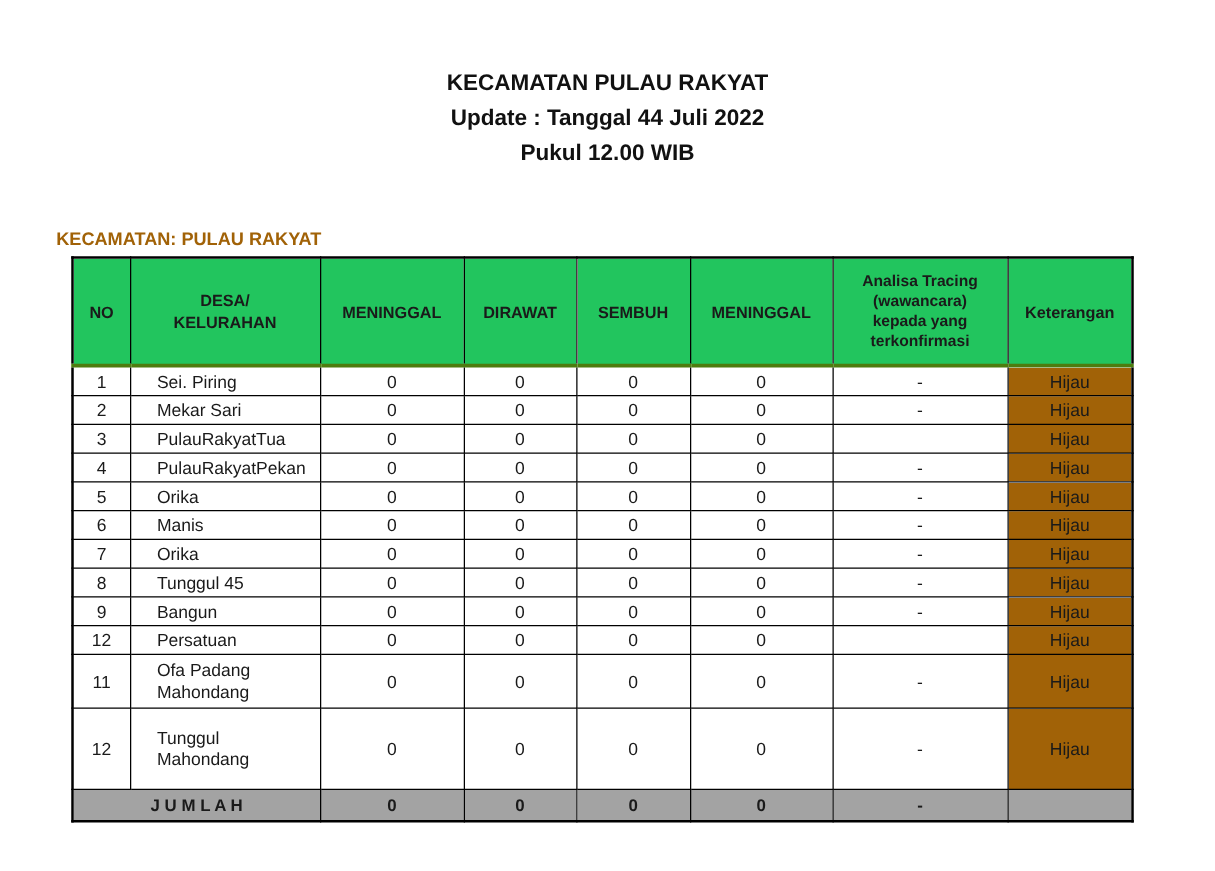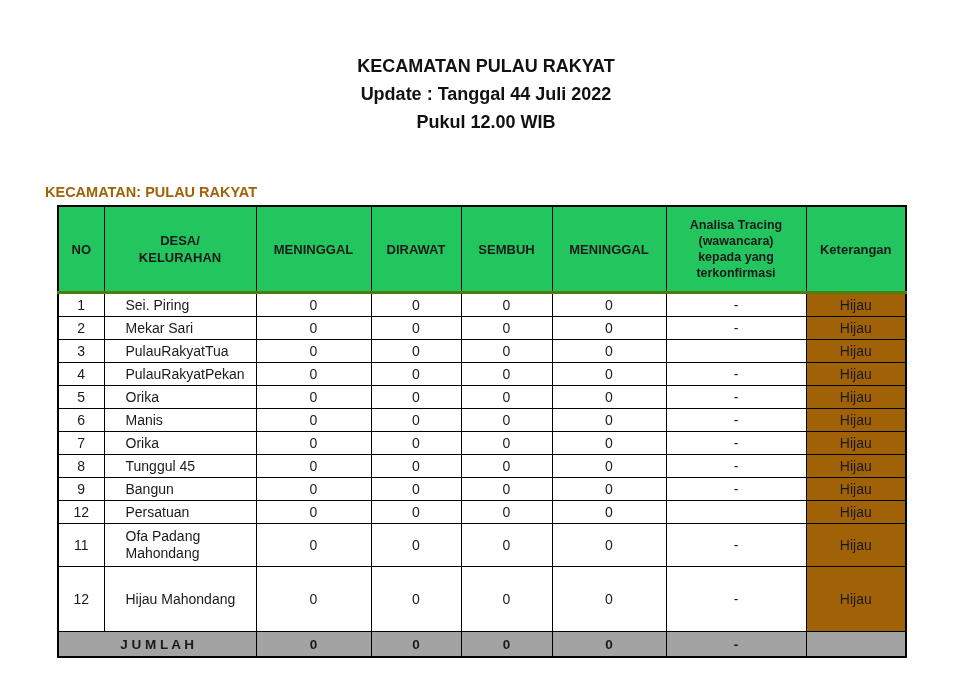--- a/index.html
+++ b/index.html
@@ -230,21 +230,21 @@
         <td class="desa">Ofa Padang Mahondang</td>
         <td>0</td>
         <td>0</td>
         <td>0</td>
         <td>0</td>
         <td>-</td>
         <td class="green">Hijau</td>
       </tr>
       <tr class="r12">
         <td>12</td>
-        <td class="desa">Hijau Mahondang</td>
+        <td class="desa">Tunggul Mahondang</td>
         <td>0</td>
         <td>0</td>
         <td>0</td>
         <td>0</td>
         <td>-</td>
         <td class="green">Hijau</td>
       </tr>
       <tr class="total-row">
         <td colspan="2">J U M L A H</td>
         <td>0</td>

